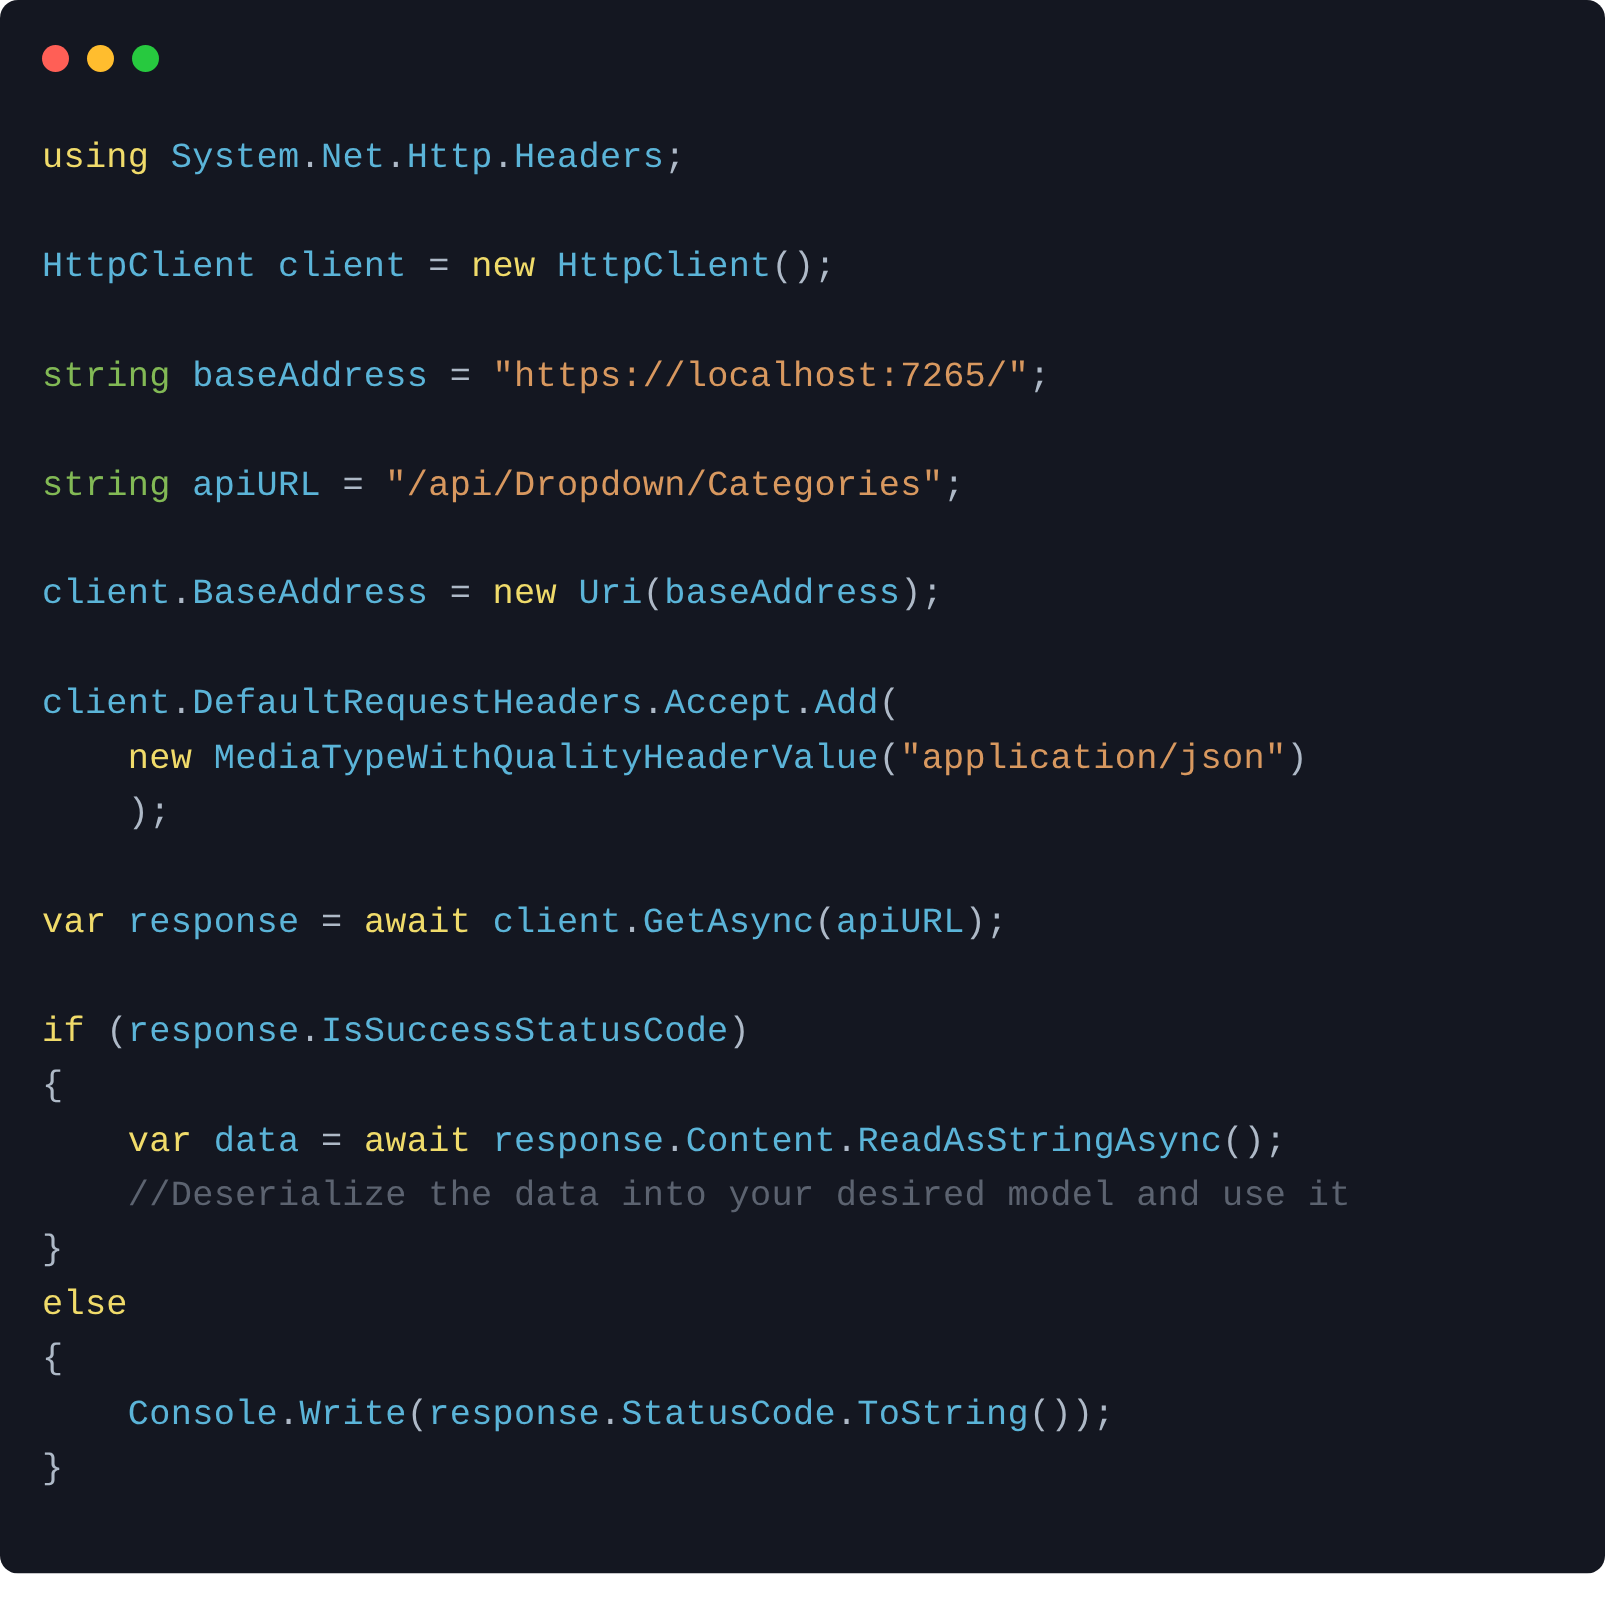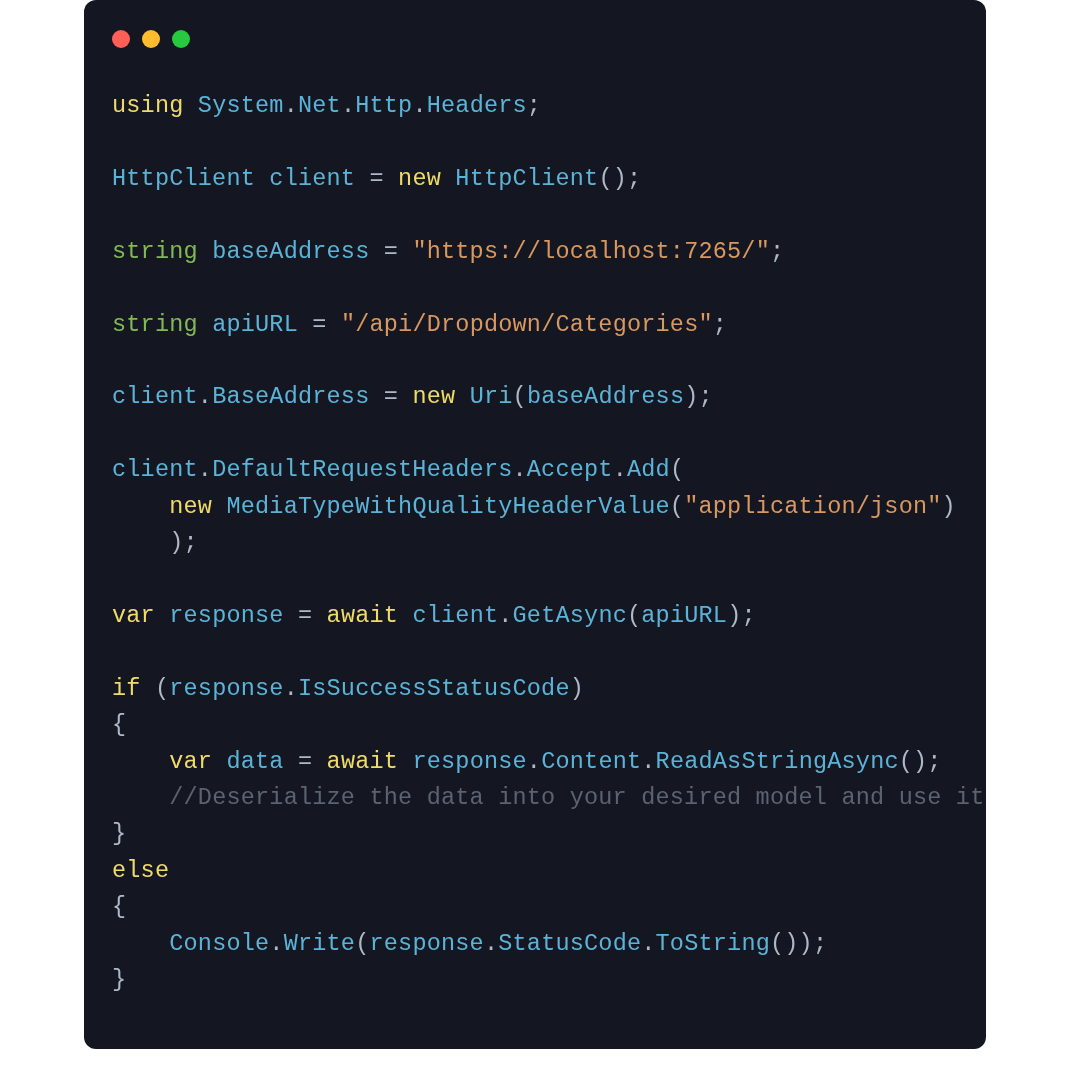--- a/index.html
+++ b/index.html
@@ -4,21 +4,21 @@
 <style>
   body {
     margin: 0;
     padding: 0;
     background: #ffffff;
     font-family: "SF Mono", "Menlo", "Consolas", "Liberation Mono", monospace;
     display: flex;
     justify-content: center;
   }
   .window {
-    width: 902px;
+    width: 1070px;
     background: #141721;
     border-radius: 12px;
     box-sizing: border-box;
     padding-bottom: 50px;
     overflow: hidden;
   }
   .titlebar {
     display: flex;
     gap: 12px;
     padding: 30px 28px 10px 28px;

